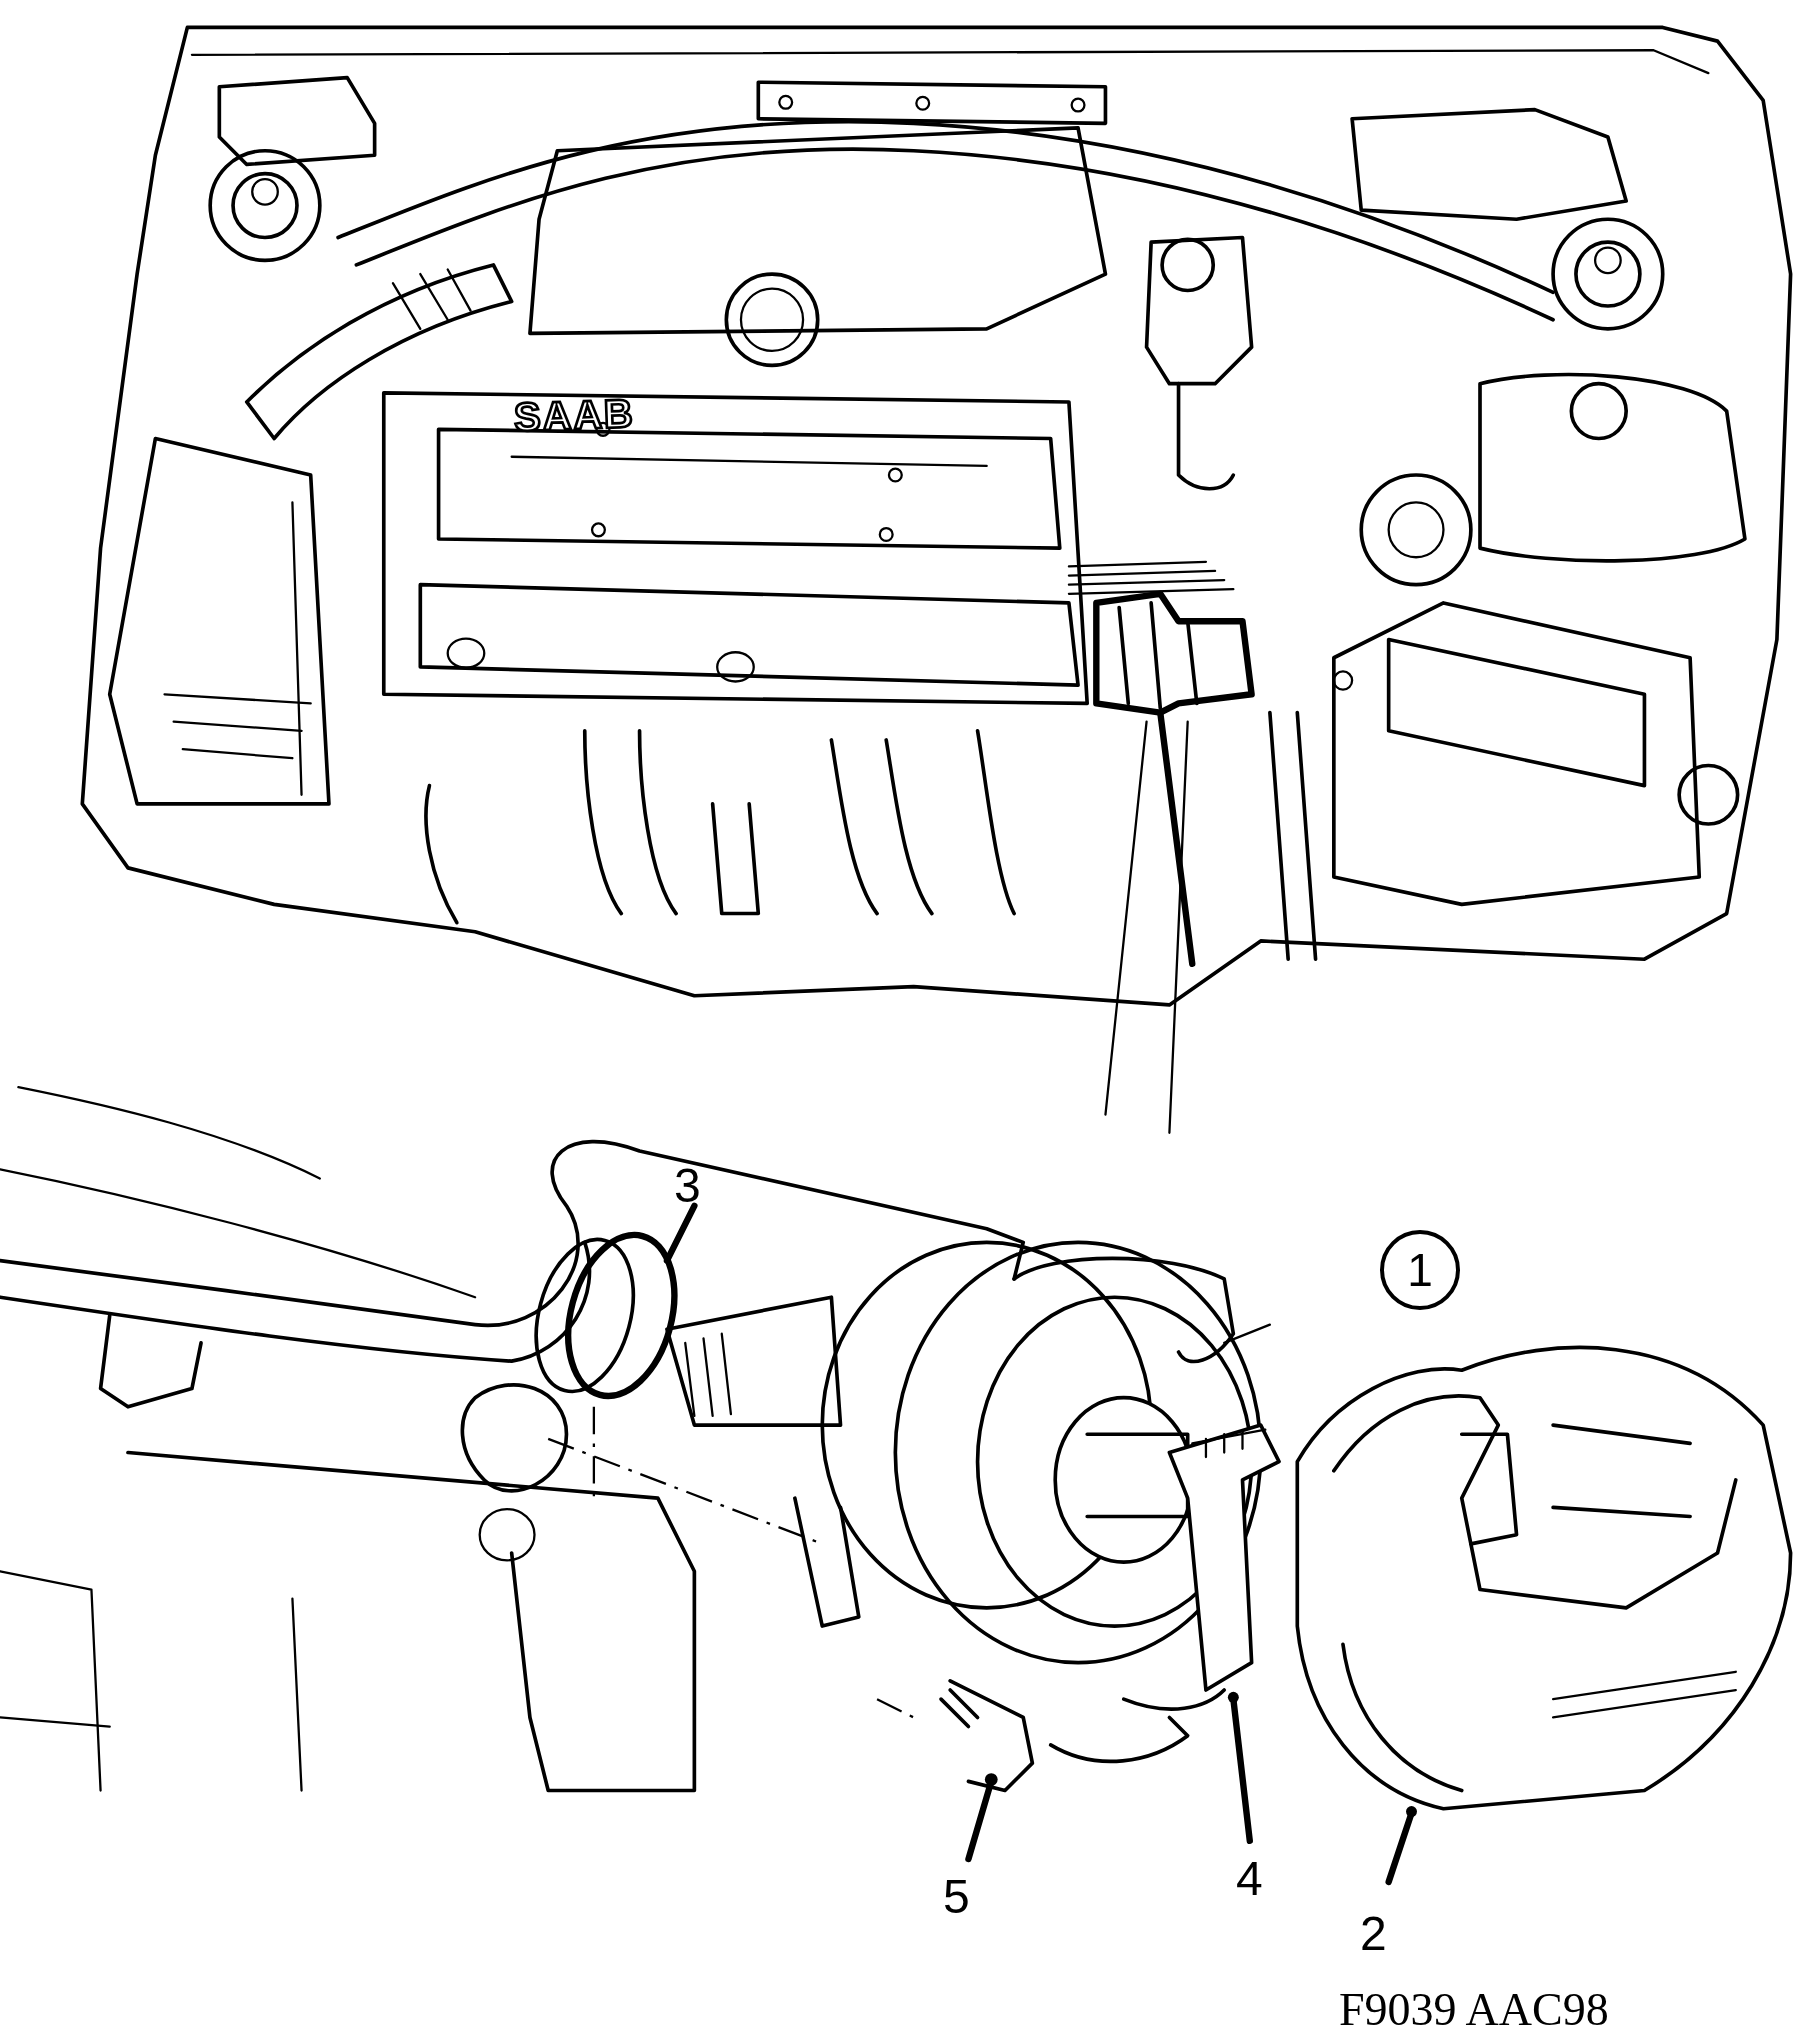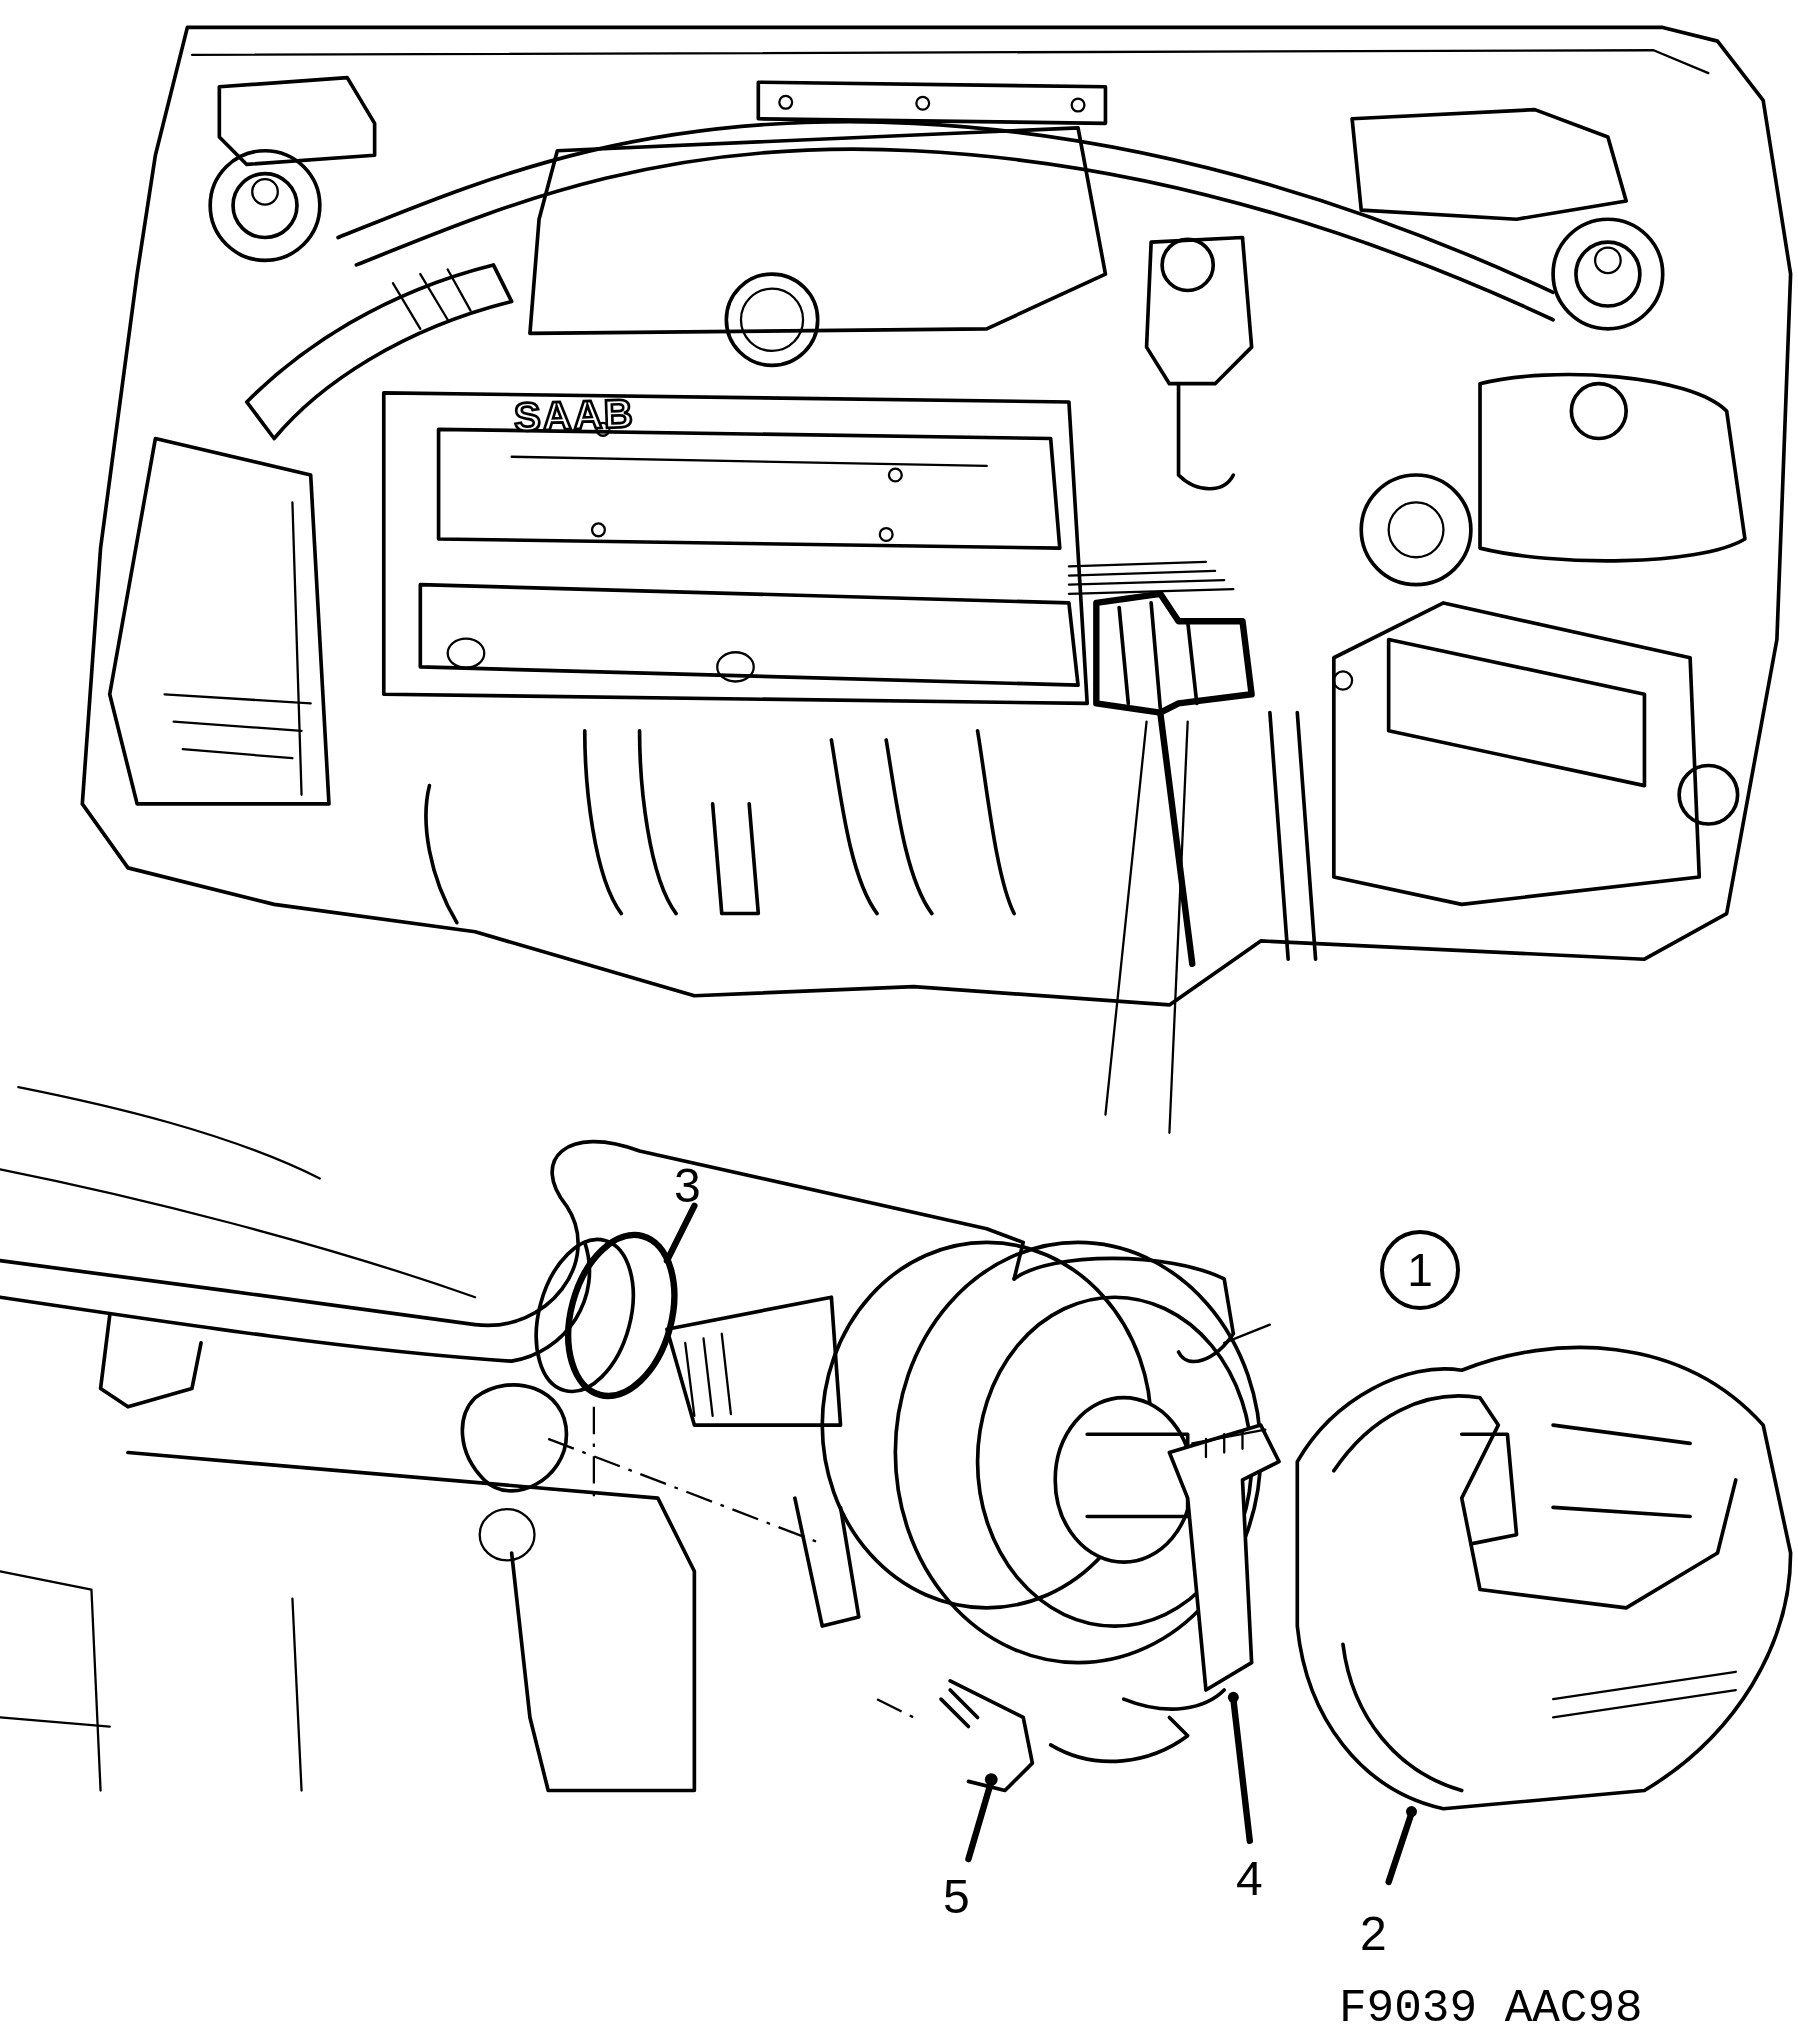--- a/index.html
+++ b/index.html
@@ -6,21 +6,21 @@
   body { width: 1798px; height: 2039px; position: relative; overflow: hidden; font-family: "Liberation Sans", sans-serif; }
   #figure { position: absolute; left: 0; top: 0; width: 1798px; height: 2039px; }
   svg { position: absolute; left: 0; top: 0; }
   .ln { fill: none; stroke: #000; stroke-width: 4; stroke-linejoin: round; stroke-linecap: round; }
   .lnb { fill: none; stroke: #000; stroke-width: 7; stroke-linejoin: round; stroke-linecap: round; }
   .lnt { fill: none; stroke: #000; stroke-width: 2.5; stroke-linejoin: round; stroke-linecap: round; }
   .dash { fill: none; stroke: #000; stroke-width: 2.5; stroke-dasharray: 30 10 4 10; }
   .fillw { fill: #fff; stroke: #000; stroke-width: 4; stroke-linejoin: round; }
   .label { position: absolute; font-family: "Liberation Sans", sans-serif; color: #000; font-size: 48px; line-height: 1; }
   .callout-circle { position: absolute; width: 80px; height: 80px; border: 4.6px solid #000; border-radius: 50%; box-sizing: border-box; display: flex; align-items: center; justify-content: center; font-size: 46px; font-family: "Liberation Sans", sans-serif; }
-  .caption { position: absolute; font-size: 46px; font-family: Liberation Mono, monospace; letter-spacing: 0px; }
+  .caption { position: absolute; font-size: 46px; font-family: Liberation Serif, serif; letter-spacing: 0px; }
   .logo { position: absolute; font-family: "Liberation Sans", sans-serif; font-weight: bold; font-size: 40px; color: #fff; -webkit-text-stroke: 2.7px #000; letter-spacing: 1.8px; transform: rotate(-2deg); }
 </style>
 </head>
 <body>
 
 <div id="figure">
 
   <svg width="1798" height="2039" viewBox="0 0 1968 2232">
 
     <g>

